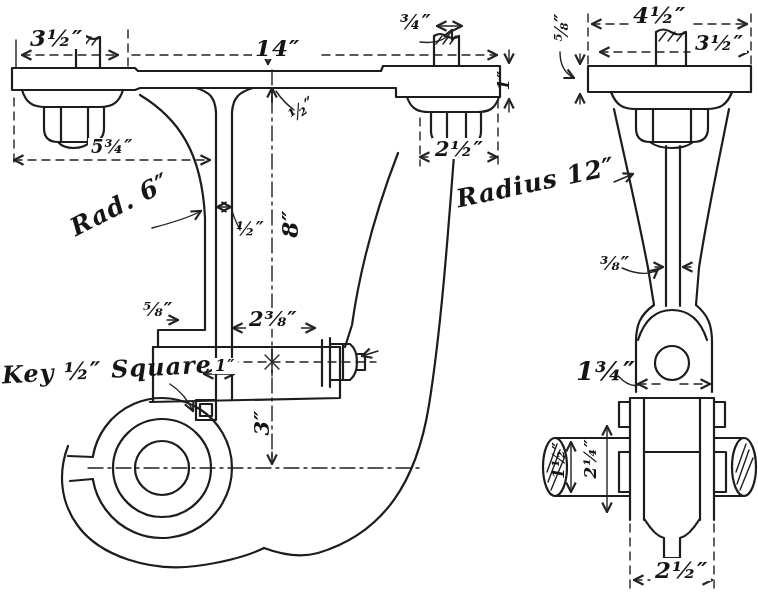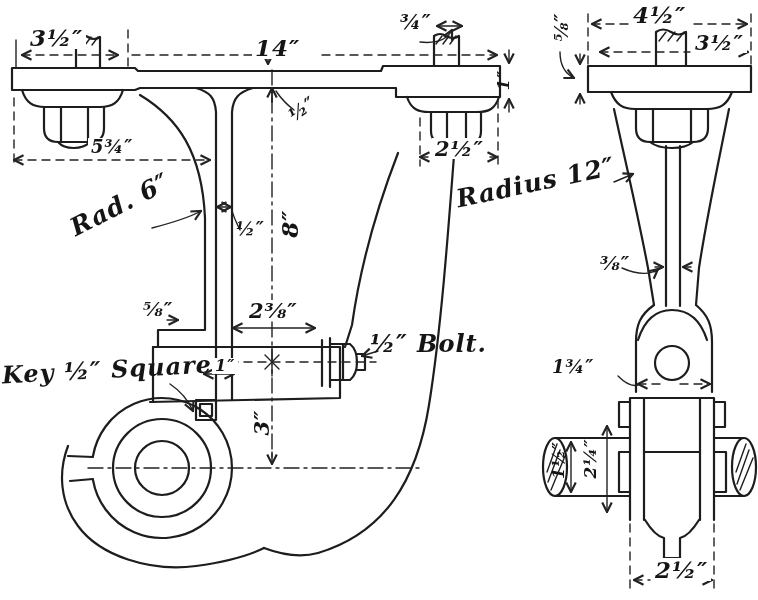--- a/index.html
+++ b/index.html
@@ -164,29 +164,28 @@
 <div class="lbl bg" style="left:252px;top:36px;font-size:23px">14″</div>
 <div class="lbl bg" style="left:397px;top:12px;font-size:20px">¾″</div>
 <div class="lbl" style="left:288px;top:100px;font-size:18px;transform:rotate(-35deg)">½″</div>
 <div class="lbl bg" style="left:88px;top:138px;font-size:18px">5¾″</div>
 <div class="lbl bg" style="left:432px;top:138px;font-size:21px">2½″</div>
 <div class="lbl r90" style="left:494px;top:72px;font-size:16px">1″</div>
 <div class="lbl" style="left:66px;top:192px;font-size:25px;transform:rotate(-27deg)">Rad. 6″</div>
 <div class="lbl" style="left:236px;top:220px;font-size:18px">½″</div>
 <div class="lbl r90" style="left:275px;top:212px;font-size:23px">8″</div>
 <div class="lbl" style="left:143px;top:300px;font-size:19px">⅝″</div>
-<div class="lbl bg" style="left:246px;top:300px;font-size:21px">2⅜″</div>
-<div class="lbl" style="left:370px;top:332px;font-size:24px">½″ Bolt.</div>
+<div class="lbl bg" style="left:246px;top:308px;font-size:21px">2⅜″</div>
 <div class="lbl" style="left:2px;top:358px;font-size:24px;transform:rotate(-3deg)">Key ½″ Square</div>
 <div class="lbl bg" style="left:212px;top:358px;font-size:16px">1″</div>
 <div class="lbl r90" style="left:248px;top:412px;font-size:21px">3″</div>
 
 <div class="lbl bg" style="left:630px;top:3px;font-size:23px">4½″</div>
 <div class="lbl bg" style="left:692px;top:32px;font-size:21px">3½″</div>
 <div class="lbl r90" style="left:548px;top:18px;font-size:18px">⅝″</div>
 <div class="lbl" style="left:455px;top:170px;font-size:25px;transform:rotate(-12deg)">Radius 12″</div>
 <div class="lbl" style="left:600px;top:254px;font-size:19px">⅜″</div>
-<div class="lbl" style="left:552px;top:358px;font-size:18px">1¾″</div>
+<div class="lbl" style="left:576px;top:358px;font-size:26px">1¾″</div>
 <div class="lbl r90" style="left:540px;top:452px;font-size:16px">1½″</div>
 <div class="lbl r90" style="left:570px;top:450px;font-size:17px">2¼″</div>
 <div class="lbl bg" style="left:652px;top:558px;font-size:23px">2½″</div>
 
 </div>
 
 </body></html>

